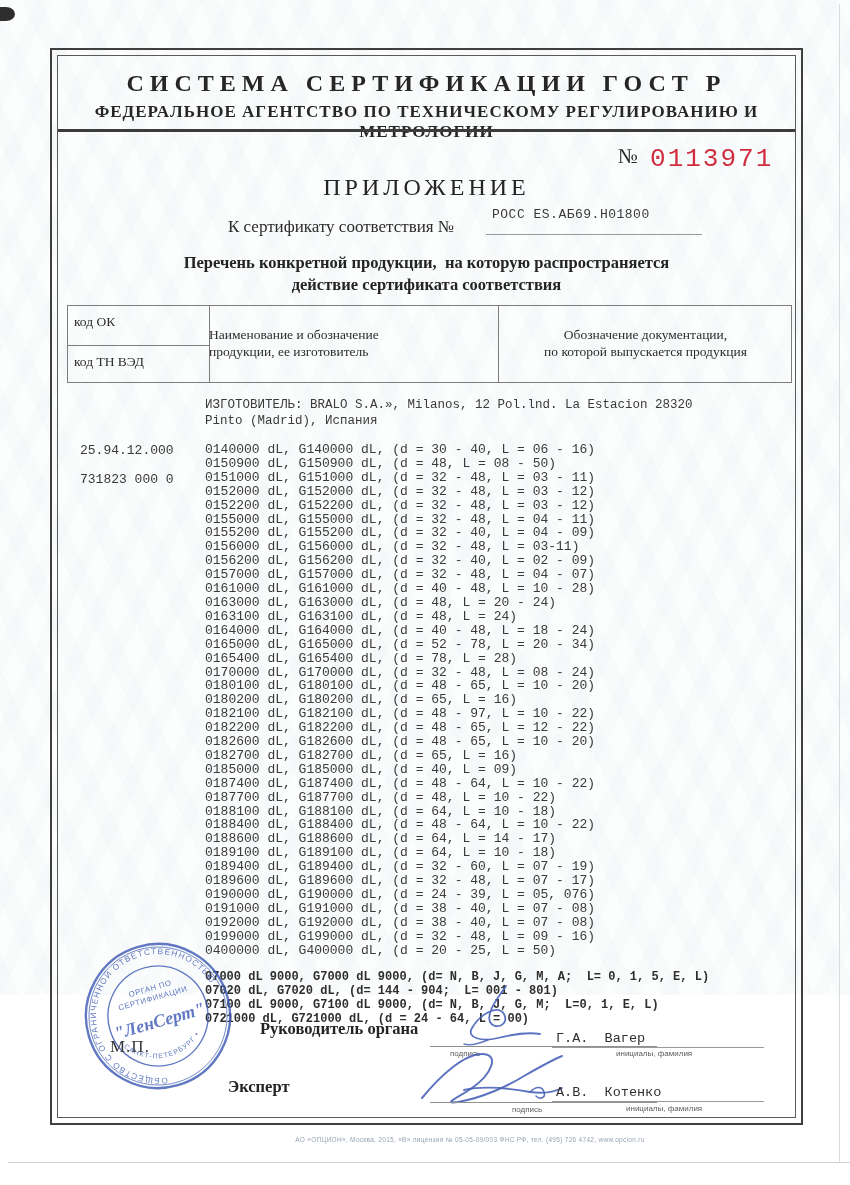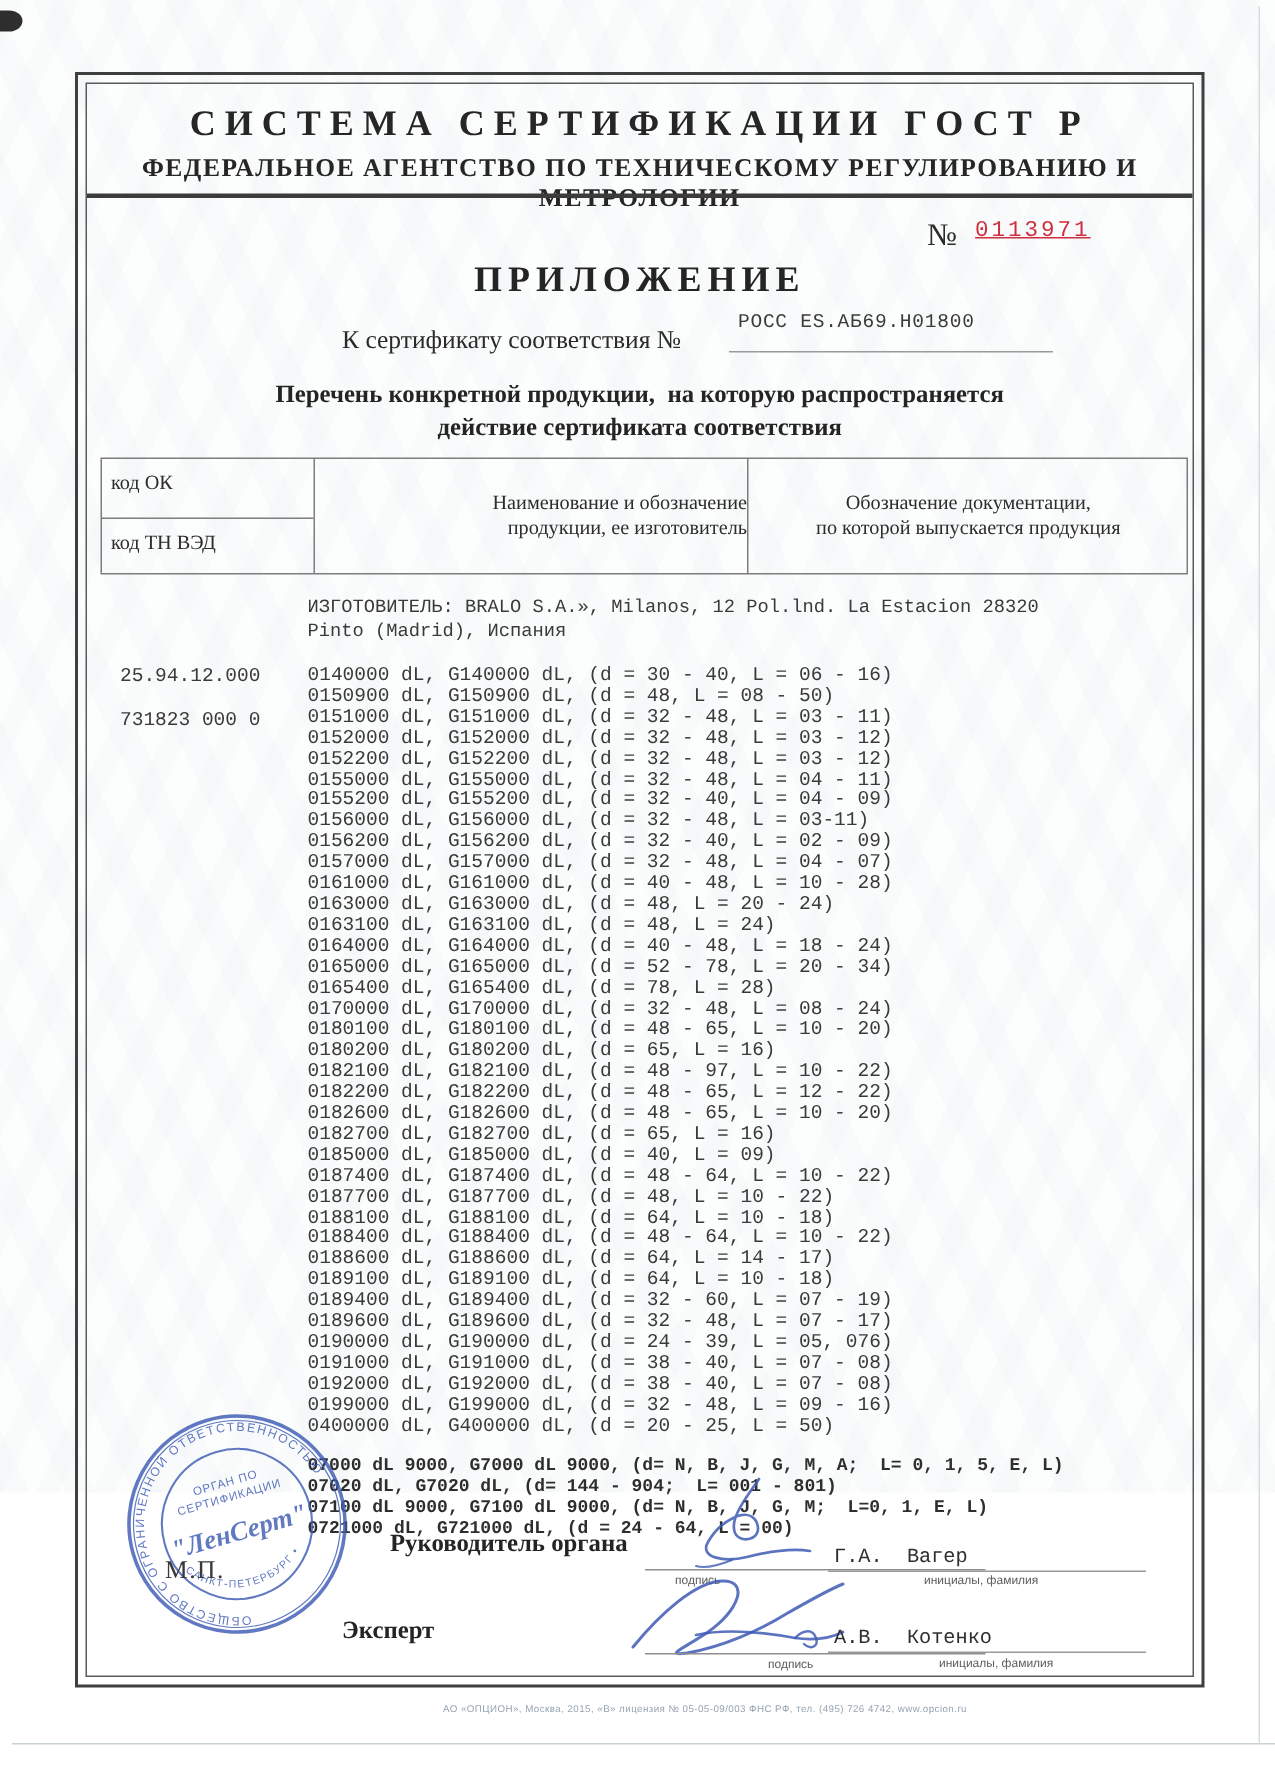--- a/index.html
+++ b/index.html
@@ -31,43 +31,43 @@
   .t-center{text-align:center;}
 
   .title-main{left:58px;top:70px;width:737px;font-size:24px;font-weight:bold;
     letter-spacing:6px;color:#262626;}
   .title-sub{left:58px;top:102px;width:737px;font-size:17px;font-weight:bold;
     letter-spacing:1px;color:#262626;}
   .header-rule{left:58px;top:129px;width:737px;height:3px;background:#3c3c3c;}
 
   .doc-number{left:618px;top:144px;white-space:nowrap;}
   .doc-number .num-sign{font-size:21px;color:#2b2b2b;vertical-align:top;}
-  .doc-number .num-value{font-family:"Liberation Mono", monospace;font-size:15px;
-    letter-spacing:2px;color:#cf2e3f;margin-left:8px;text-decoration:underline;}
-
-  .appendix-title{left:58px;top:174px;width:737px;font-size:24px;font-weight:bold;
+  .doc-number .num-value{font-family:"Liberation Mono", monospace;font-size:26px;
+    letter-spacing:2px;color:#cf2e3f;margin-left:8px;}
+
+  .appendix-title{left:58px;top:174px;width:737px;font-size:24px;font-weight:normal;
     letter-spacing:4px;color:#242424;}
 
   .cert-label{left:228px;top:217px;font-size:17px;color:#2a2a2a;}
   .cert-value{left:492px;top:207px;font-family:"Liberation Mono", monospace;
     font-size:13px;color:#3a3a3a;letter-spacing:0.5px;}
   .cert-underline{left:486px;top:234px;width:216px;height:1px;background:#9a9a9a;}
 
   .purpose-1{left:58px;top:253px;width:737px;font-size:16.5px;font-weight:bold;color:#242424;white-space:pre;}
   .purpose-2{left:58px;top:275px;width:737px;font-size:16.5px;font-weight:bold;color:#242424;}
 
   .spec-table{left:67px;top:305px;width:725px;height:78px;border:1px solid #7d7d7d;box-sizing:border-box;}
   .spec-col-divider{position:absolute;top:0;bottom:0;width:1px;background:#7d7d7d;}
   .spec-col1-divider{left:141px;}
   .spec-col2-divider{left:430px;}
   .spec-col1-hrule{position:absolute;left:0;top:39px;width:141px;height:1px;background:#7d7d7d;}
   .spec-cell{position:absolute;font-size:13.5px;color:#2c2c2c;line-height:17px;}
   .cell-ok{left:6px;top:7px;}
   .cell-tnved{left:6px;top:47px;}
-  .cell-col2{left:141px;top:20px;width:289px;text-align:right;}
+  .cell-col2{left:141px;top:20px;width:289px;text-align:left;}
   .cell-col3{left:430px;top:20px;width:295px;text-align:center;font-family:Liberation Serif, serif;}
 
   .mono{font-family:"Liberation Mono", monospace;color:#3a3a3a;white-space:pre;}
   .maker-1{left:205px;top:398px;font-size:12.5px;}
   .maker-2{left:205px;top:414px;font-size:12.5px;}
 
   .code-ok{left:80px;top:443px;font-size:13px;}
   .code-tnved{left:80px;top:472px;font-size:13px;}
 
   .product-list{left:205px;top:443px;font-size:13px;line-height:13.9px;}

